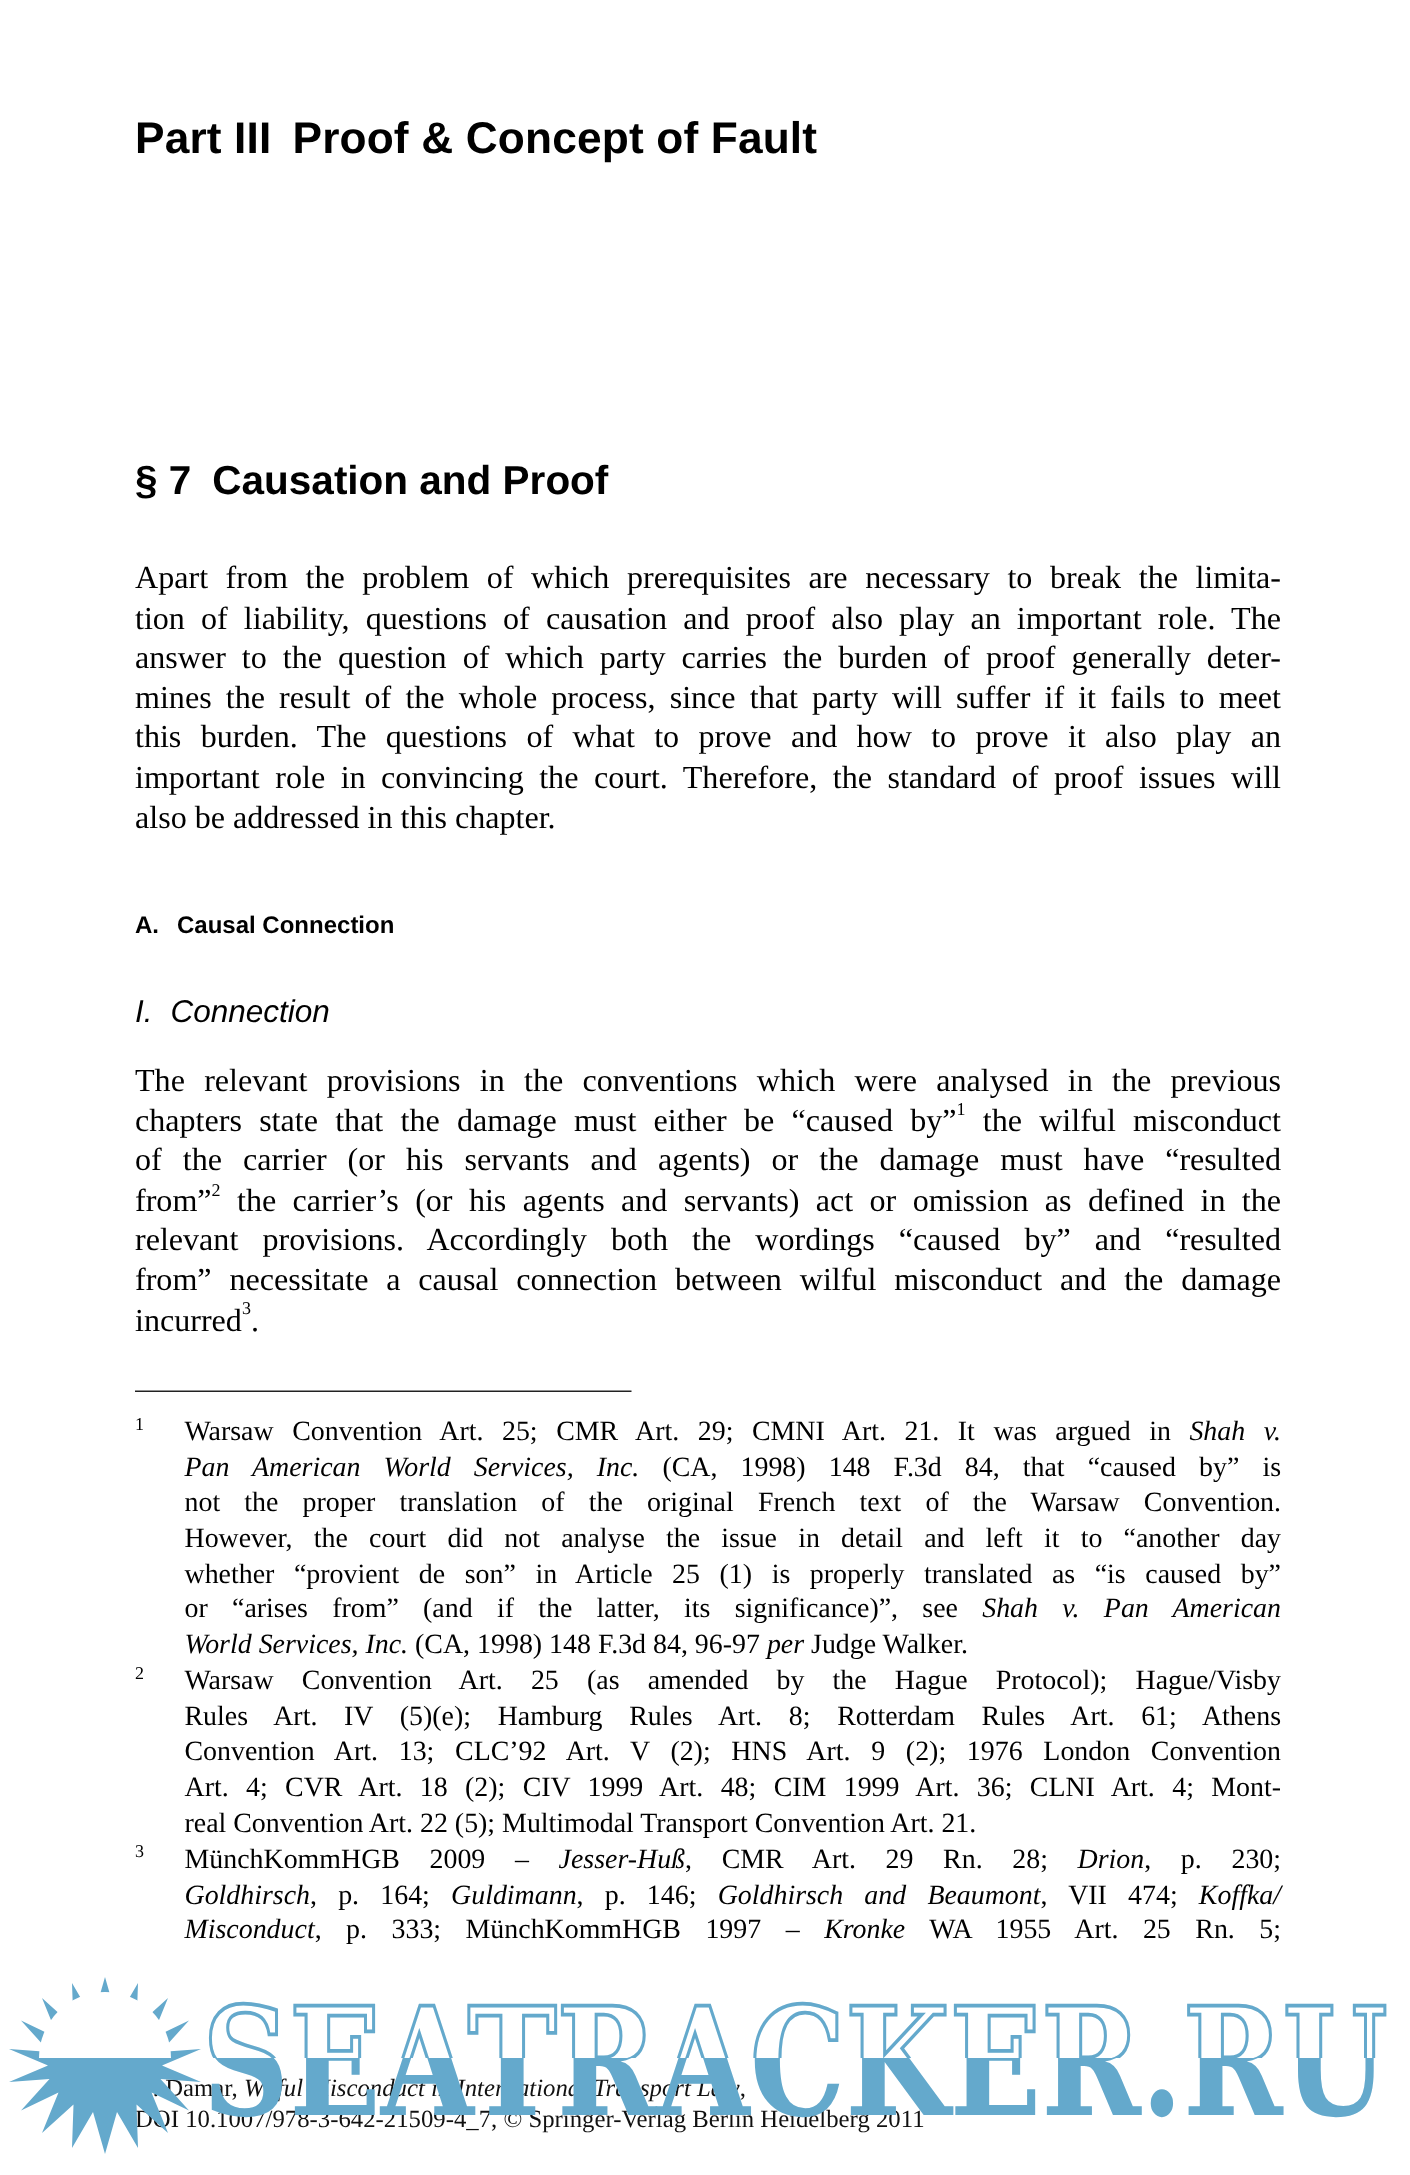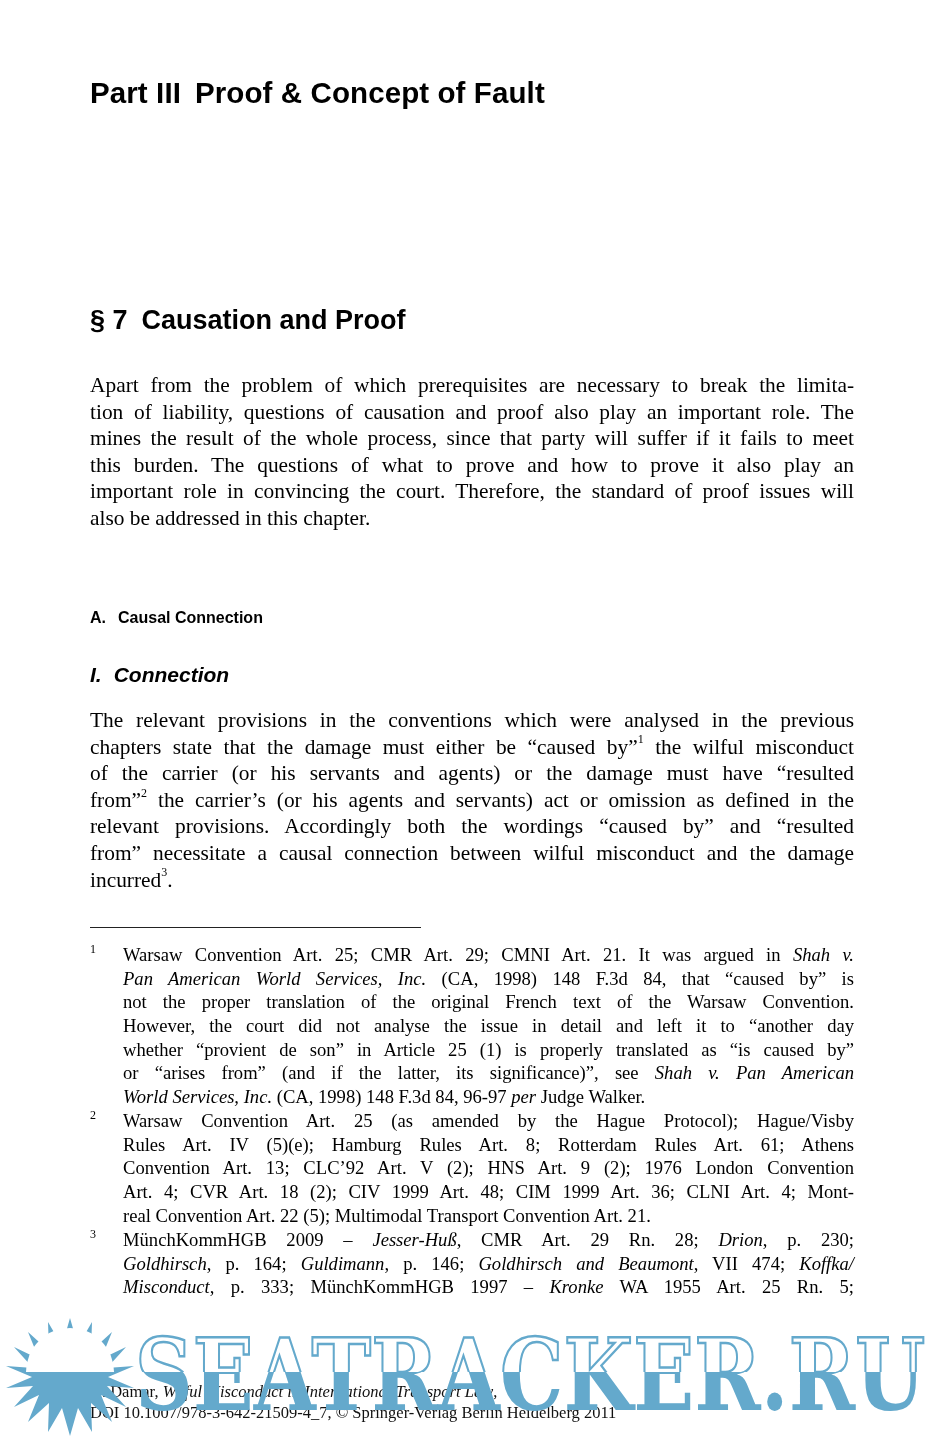--- a/index.html
+++ b/index.html
@@ -4,21 +4,21 @@
   <style>
     html, body { margin: 0; padding: 0; background: #ffffff; }
     body { width: 940px; height: 1450px; position: relative; overflow: hidden; color: #000; }
     .page { position: absolute; left: 0; top: 0; width: 940px; height: 1198px; padding-left: 28px; }
     .sans { font-family: "Liberation Sans", "DejaVu Sans", sans-serif; }
     .serif { font-family: "Liberation Serif", "DejaVu Serif", serif; }
 
     .part-title { position: absolute; left: 90px; top: 76px; font-size: 29.5px; font-weight: bold; letter-spacing: 0.1px; white-space: nowrap; }
     .chapter-title { position: absolute; left: 90px; top: 305px; font-size: 27px; font-weight: bold; white-space: nowrap; text-align: right; }
     .section-a { position: absolute; left: 90px; top: 609px; font-size: 16px; font-weight: bold; white-space: nowrap; }
-    .section-i { position: absolute; left: 90px; top: 663px; font-size: 21px; font-weight: bold; font-style: italic; white-space: nowrap; }
+    .section-i { position: absolute; left: 90px; top: 663px; font-size: 21px; font-weight: normal; font-style: italic; white-space: nowrap; }
     .gap { display: inline-block; width: 14px; }
     .gap-s { display: inline-block; width: 12px; }
 
     .para { position: absolute; left: 90px; width: 764px; font-size: 21.4px; line-height: 26.6px; text-align: justify; }
     .para .line { display: block; text-align: justify; text-align-last: justify; height: 26.6px; white-space: nowrap; }
     .para .line.last { text-align-last: left; }
     .para-1 { top: 372px; }
     .para-2 { top: 707px; }
     sup { font-size: 12px; line-height: 0; position: relative; top: -2px; vertical-align: super; }
 
@@ -48,20 +48,21 @@
     <span>Part III</span><span class="gap"></span><span>Proof &amp; Concept of Fault</span>
   </h1>
 
   <h2 class="chapter-title sans" style="margin:0;">
     <span>§ 7</span><span class="gap"></span><span>Causation and Proof</span>
   </h2>
 
   <div class="para para-1 serif">
     <span class="line">Apart from the problem of which prerequisites are necessary to break the limita-</span>
     <span class="line">tion of liability, questions of causation and proof also play an important role. The</span>
+    <span class="line">answer to the question of which party carries the burden of proof generally deter-</span>
     <span class="line">mines the result of the whole process, since that party will suffer if it fails to meet</span>
     <span class="line">this burden. The questions of what to prove and how to prove it also play an</span>
     <span class="line">important role in convincing the court. Therefore, the standard of proof issues will</span>
     <span class="line last">also be addressed in this chapter.</span>
   </div>
 
   <h3 class="section-a sans" style="margin:0;">
     <span>A.</span><span class="gap-s"></span><span>Causal Connection</span>
   </h3>
 

